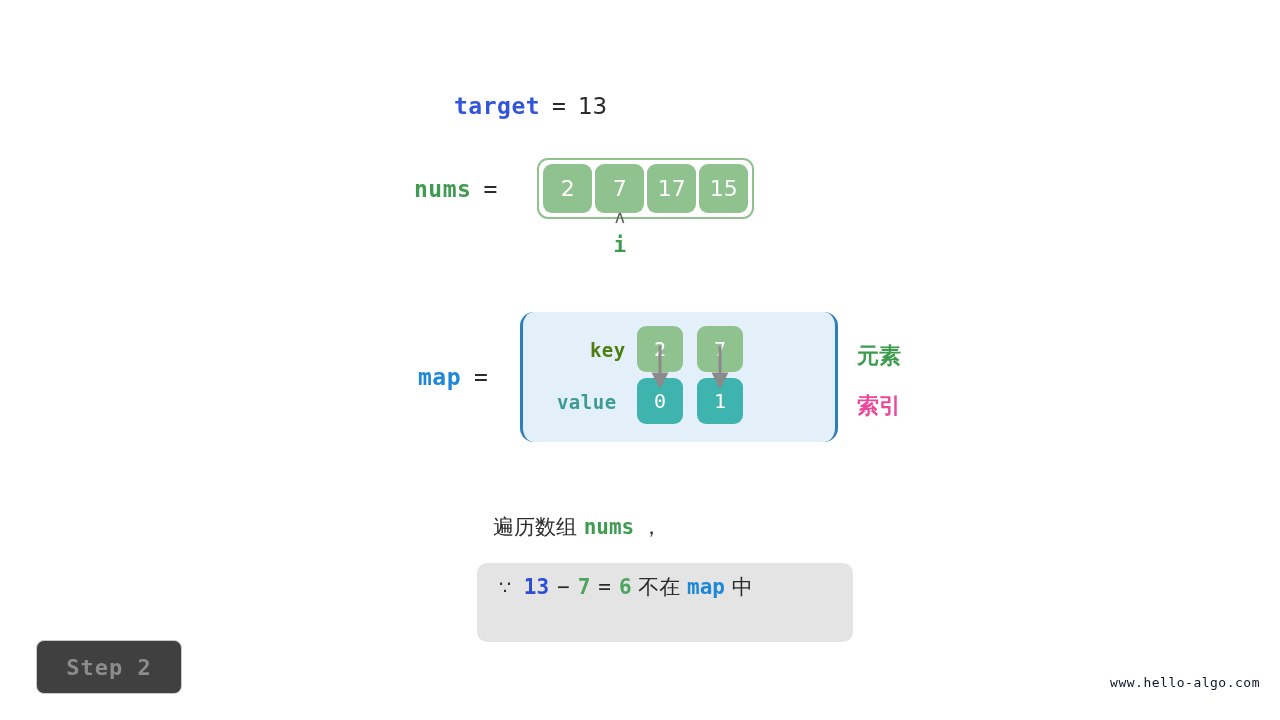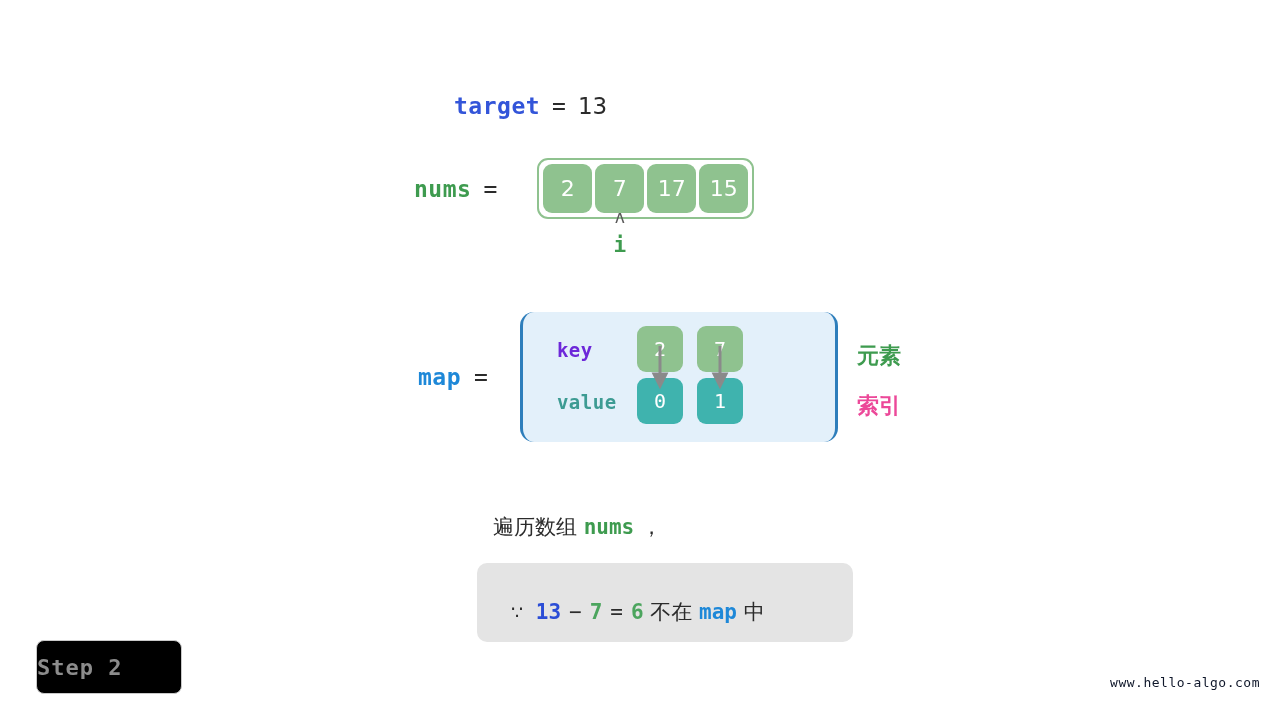--- a/index.html
+++ b/index.html
@@ -145,21 +145,21 @@
   }
   .map-rowlabel {
     position: absolute;
     left: 34px;
     font-family: "DejaVu Sans Mono", monospace;
     font-size: 19px;
     font-weight: bold;
     color: #3e9b4f;
     letter-spacing: 0.5px;
   }
-  #label-key   { top: 27px; color: #6d28d9; }
+  #label-key   { top: 27px; color: #4d7c0f; margin-left: 33px; }
   #label-value { top: 79px; color: #3d9b93; text-align: right; }
 
   .kv-col {
     position: absolute;
     top: 14px;
     width: 46px;
   }
   #kv-col-0 { left: 114px; }
   #kv-col-1 { left: 174px; }
 
@@ -219,26 +219,25 @@
     position: absolute;
     left: 477px;
     top: 563px;
     width: 376px;
     height: 79px;
     background: #e4e4e4;
     border-radius: 10px;
   }
   .reason-line {
     position: absolute;
-    left: 34px;
+    left: 22px;
     white-space: pre;
     font-family: "DejaVu Sans", sans-serif;
     font-size: 21px;
     color: #2b2b2b;
-    margin-top: 25px;
   }
   #reason-line-0 { top: 10px; }
   #reason-line-1 { top: 47px; }
   .reason-line .sym {
     font-family: "DejaVu Sans", sans-serif;
     color: #2b2b2b;
     font-size: 19px;
   }
   .reason-line .blue {
     font-family: "DejaVu Sans Mono", monospace;
@@ -262,23 +261,24 @@
 
   
   #step-badge {
     position: absolute;
     left: 36px;
     top: 640px;
     width: 144px;
     height: 52px;
     border: 1px solid #c9c9c9;
     border-radius: 8px;
-    background: #000000;
-    display: flex;
-    align-items: center;
+    background: #404040;
+    display: flex;
+    align-items: center;
+    justify-content: center;
   }
   #step-badge span {
     font-family: "DejaVu Sans Mono", monospace;
     font-size: 22px;
     font-weight: bold;
     color: #8c8c8c;
     letter-spacing: 1px;
   }
 
   

